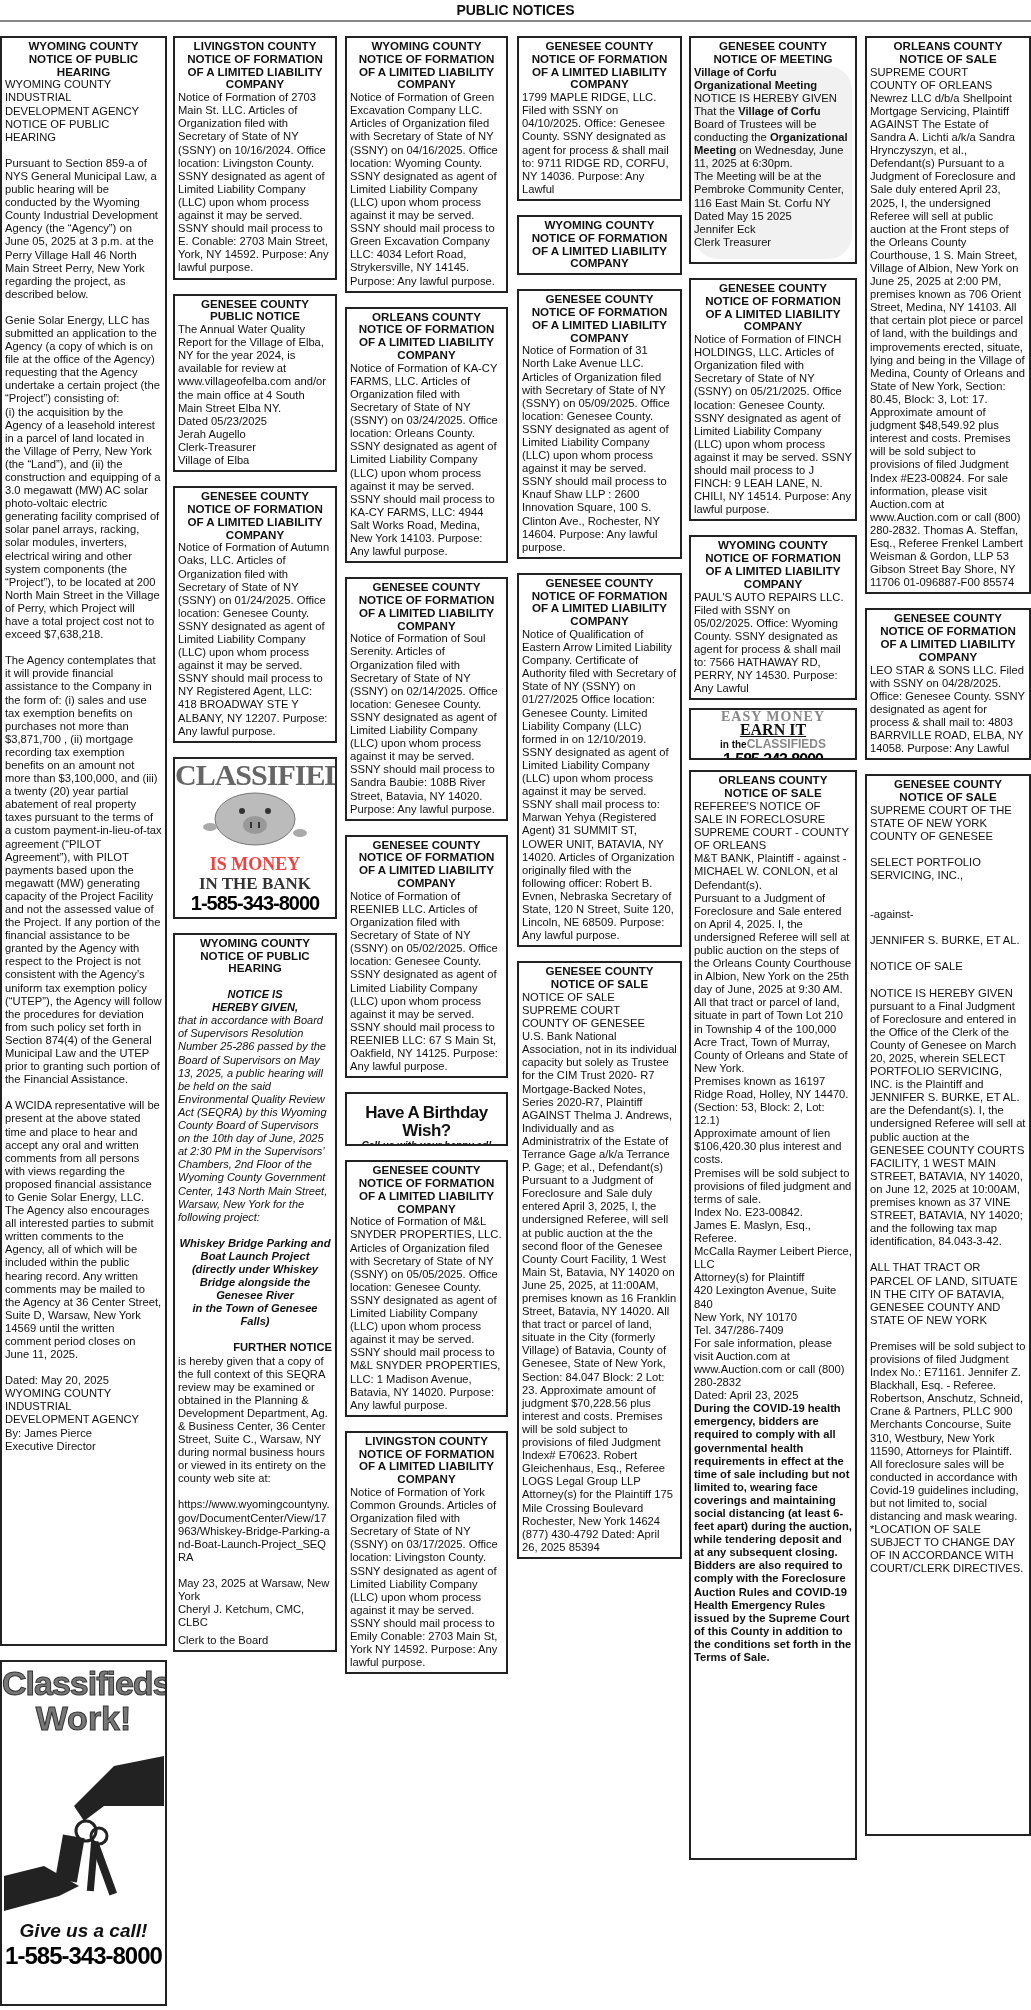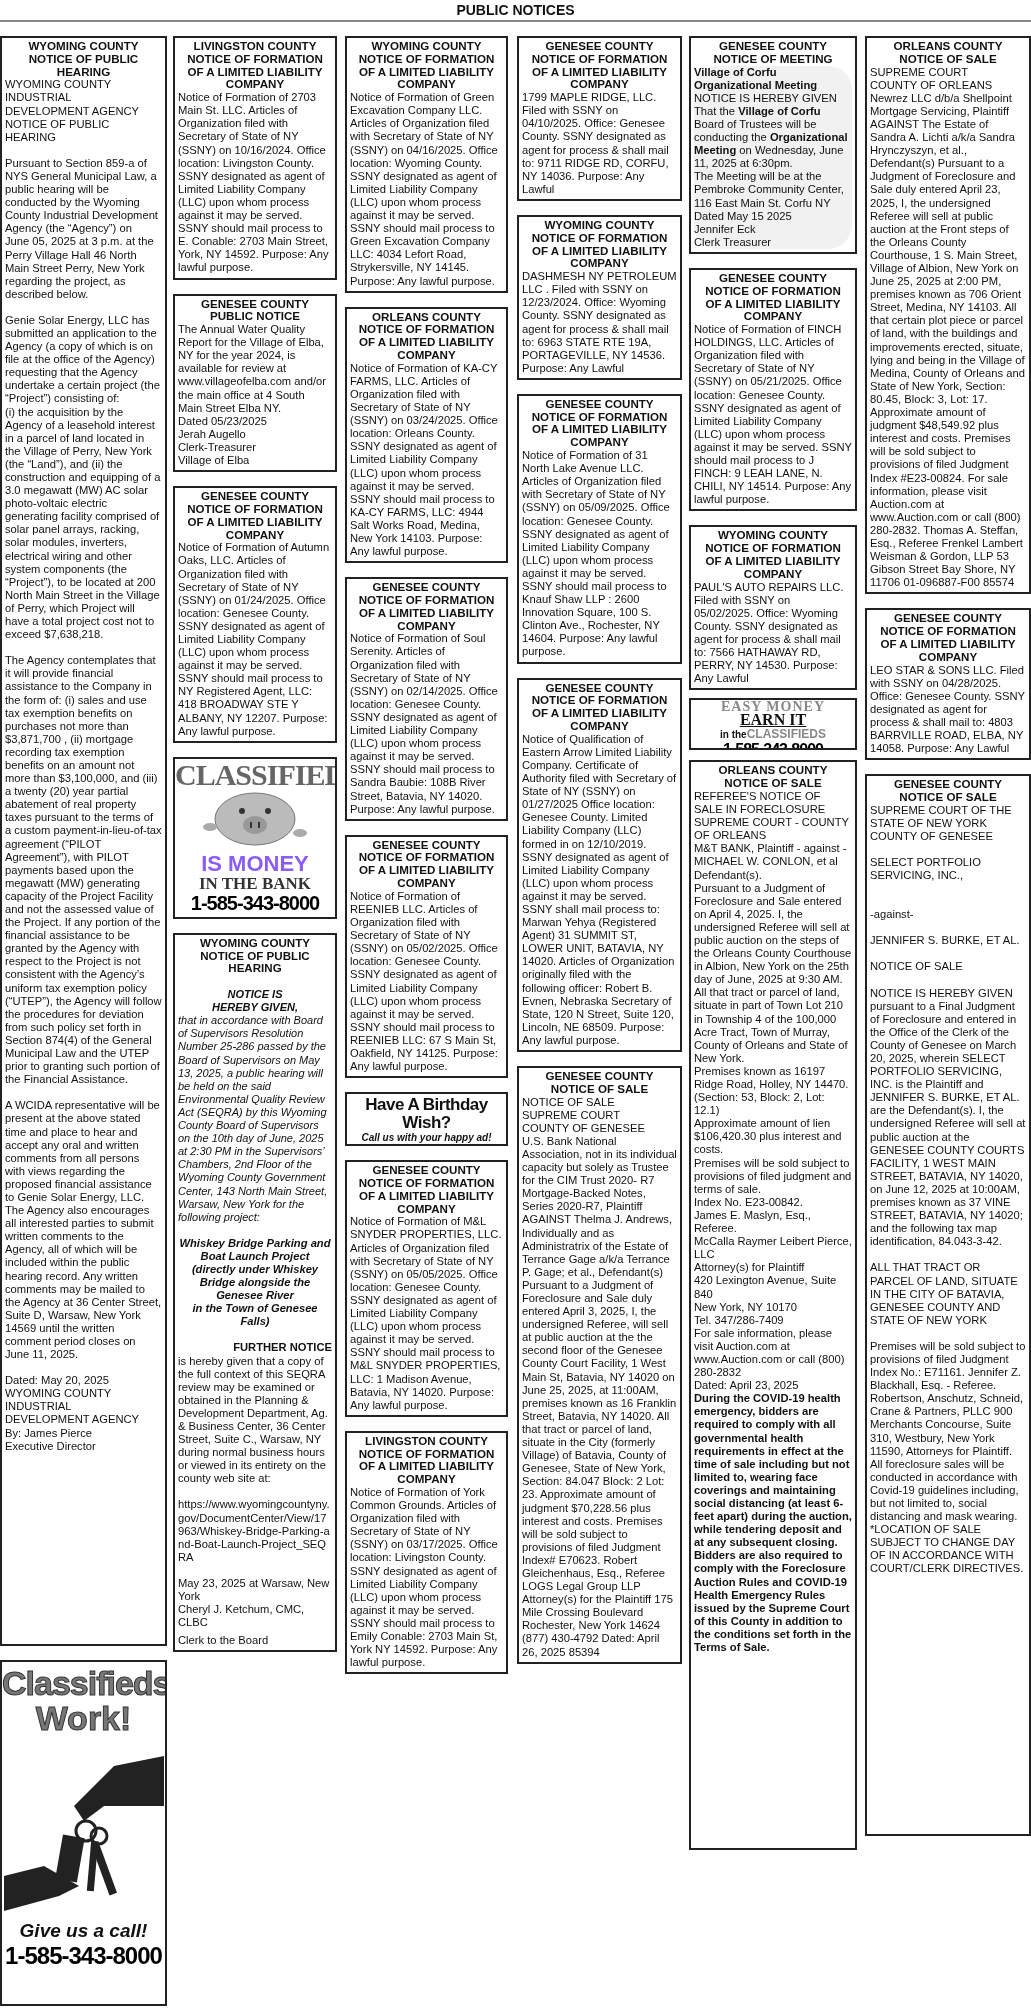--- a/index.html
+++ b/index.html
@@ -108,21 +108,21 @@
       <svg width="110" height="58" viewBox="0 0 110 58">
         <ellipse cx="55" cy="28" rx="40" ry="26" fill="#bbb" stroke="#777"></ellipse>
         <circle cx="42" cy="20" r="3" fill="#333"></circle>
         <circle cx="68" cy="20" r="3" fill="#333"></circle>
         <ellipse cx="55" cy="34" rx="12" ry="9" fill="#999"></ellipse>
         <rect x="50" y="31" width="2" height="6" fill="#333"></rect>
         <rect x="58" y="31" width="2" height="6" fill="#333"></rect>
         <ellipse cx="10" cy="36" rx="7" ry="4" fill="#aaa"></ellipse>
         <ellipse cx="100" cy="42" rx="7" ry="4" fill="#aaa"></ellipse>
       </svg>
-      <div class="big" style="font-family:Liberation Sans, sans-serif; font-size:22px; line-height:22px; color:#8b5cf6;">IS MONEY</div>
+      <div class="big" style="font-family:Liberation Serif, serif; font-size:18px; line-height:22px; color:#ef4444;">IS MONEY</div>
       <div class="big" style="font-family:'Liberation Serif',serif; font-size:17px; line-height:17px; color:#333;">IN THE BANK</div>
       <div class="phone" style="font-size:20px; line-height:22px;">1-585-343-8000</div>
     </div>
     <div class="notice">
       <p class="hd">WYOMING COUNTY
 NOTICE OF PUBLIC
 HEARING</p>
       <p class="gap it" style="font-size:11px;"><span class="bi center" style="display:block; text-align:center;">NOTICE IS
 HEREBY GIVEN,</span><span> that in accordance with Board of Supervisors Resolution Number 25-286 passed by the Board of Supervisors on May 13, 2025, a public hearing will be held on the said Environmental Quality Review Act (SEQRA) by this Wyoming County Board of Supervisors on the 10th day of June, 2025 at 2:30 PM in the Supervisors’ Chambers, 2nd Floor of the Wyoming County Government Center, 143 North Main Street, Warsaw, New York for the following project:</span></p>
       <p class="center bi gap">Whiskey Bridge Parking and Boat Launch Project (directly under Whiskey Bridge alongside the Genesee River
@@ -158,21 +158,21 @@
 COMPANY</p>
       <p>Notice of Formation of Soul Serenity. Articles of Organization filed with Secretary of State of NY (SSNY) on 02/14/2025. Office location: Genesee County. SSNY designated as agent of Limited Liability Company (LLC) upon whom process against it may be served. SSNY should mail process to Sandra Baubie: 108B River Street, Batavia, NY 14020. Purpose: Any lawful purpose.</p>
     </div>
     <div class="notice">
       <p class="hd">GENESEE COUNTY
 NOTICE OF FORMATION
 OF A LIMITED LIABILITY
 COMPANY</p>
       <p>Notice of Formation of REENIEB LLC. Articles of Organization filed with Secretary of State of NY (SSNY) on 05/02/2025. Office location: Genesee County. SSNY designated as agent of Limited Liability Company (LLC) upon whom process against it may be served. SSNY should mail process to REENIEB LLC: 67 S Main St, Oakfield, NY 14125. Purpose: Any lawful purpose.</p>
     </div>
-    <div class="ad" style="height:54px; padding-top:2px;">
+    <div class="ad" style="height:54px; padding-top:10px;">
       <div class="big" style="font-size:17px; line-height:18px; letter-spacing:-0.5px;">Have A Birthday Wish?</div>
       <div class="bi" style="font-size:10px; line-height:11px;">Call us with your happy ad!</div>
       <div class="phone" style="font-size:19px; line-height:20px;">1-585-343-8000</div>
     </div>
     <div class="notice">
       <p class="hd">GENESEE COUNTY
 NOTICE OF FORMATION
 OF A LIMITED LIABILITY
 COMPANY</p>
       <p>Notice of Formation of M&amp;L SNYDER PROPERTIES, LLC. Articles of Organization filed with Secretary of State of NY (SSNY) on 05/05/2025. Office location: Genesee County. SSNY designated as agent of Limited Liability Company (LLC) upon whom process against it may be served. SSNY should mail process to M&amp;L SNYDER PROPERTIES, LLC: 1 Madison Avenue, Batavia, NY 14020. Purpose: Any lawful purpose.</p>
@@ -192,21 +192,20 @@
 NOTICE OF FORMATION
 OF A LIMITED LIABILITY
 COMPANY</p>
       <p>1799 MAPLE RIDGE, LLC. Filed with SSNY on 04/10/2025. Office: Genesee County. SSNY designated as agent for process &amp; shall mail to: 9711 RIDGE RD, CORFU, NY 14036. Purpose: Any Lawful</p>
     </div>
     <div class="notice">
       <p class="hd">WYOMING COUNTY
 NOTICE OF FORMATION
 OF A LIMITED LIABILITY
 COMPANY</p>
-      <p>DASHMESH NY PETROLEUM LLC . Filed with SSNY on 12/23/2024. Office: Wyoming County. SSNY designated as agent for process &amp; shall mail to: 6963 STATE RTE 19A, PORTAGEVILLE, NY 14536. Purpose: Any Lawful</p>
     </div>
     <div class="notice">
       <p class="hd">GENESEE COUNTY
 NOTICE OF FORMATION
 OF A LIMITED LIABILITY
 COMPANY</p>
       <p>Notice of Formation of 31 North Lake Avenue LLC. Articles of Organization filed with Secretary of State of NY (SSNY) on 05/09/2025. Office location: Genesee County. SSNY designated as agent of Limited Liability Company (LLC) upon whom process against it may be served. SSNY should mail process to Knauf Shaw LLP : 2600 Innovation Square, 100 S. Clinton Ave., Rochester, NY 14604. Purpose: Any lawful purpose.</p>
     </div>
     <div class="notice">
       <p class="hd">GENESEE COUNTY
@@ -222,21 +221,21 @@
 SUPREME COURT
 COUNTY OF GENESEE
 U.S. Bank National Association, not in its individual capacity but solely as Trustee for the CIM Trust 2020- R7 Mortgage-Backed Notes, Series 2020-R7, Plaintiff AGAINST Thelma J. Andrews, Individually and as Administratrix of the Estate of Terrance Gage a/k/a Terrance P. Gage; et al., Defendant(s) Pursuant to a Judgment of Foreclosure and Sale duly entered April 3, 2025, I, the undersigned Referee, will sell at public auction at the the second floor of the Genesee County Court Facility, 1 West Main St, Batavia, NY 14020 on June 25, 2025, at 11:00AM, premises known as 16 Franklin Street, Batavia, NY 14020. All that tract or parcel of land, situate in the City (formerly Village) of Batavia, County of Genesee, State of New York, Section: 84.047 Block: 2 Lot: 23. Approximate amount of judgment $70,228.56 plus interest and costs. Premises will be sold subject to provisions of filed Judgment Index# E70623. Robert Gleichenhaus, Esq., Referee LOGS Legal Group LLP Attorney(s) for the Plaintiff 175 Mile Crossing Boulevard Rochester, New York 14624 (877) 430-4792 Dated: April 26, 2025 85394</p>
     </div>
   </div>
 
   <div class="col" style="left:689px; width:168px;">
     <div class="notice">
       <p class="hd">GENESEE COUNTY
 NOTICE OF MEETING</p>
-      <div class="shade" style="border-radius:24px;">
+      <div class="shade" style="padding-bottom:10px;border-radius:24px;">
         <p class="b">Village of Corfu
 Organizational Meeting</p>
         <p>NOTICE IS HEREBY GIVEN</p>
         <p><span>That the </span><b>Village of Corfu</b><span> Board of Trustees will be conducting the </span><b>Organizational Meeting</b><span> on Wednesday, June 11, 2025 at 6:30pm.
 The Meeting will be at the Pembroke Community Center, 116 East Main St. Corfu NY
 Dated May 15 2025
 Jennifer Eck
 Clerk Treasurer</span></p>
       </div>
     </div>

